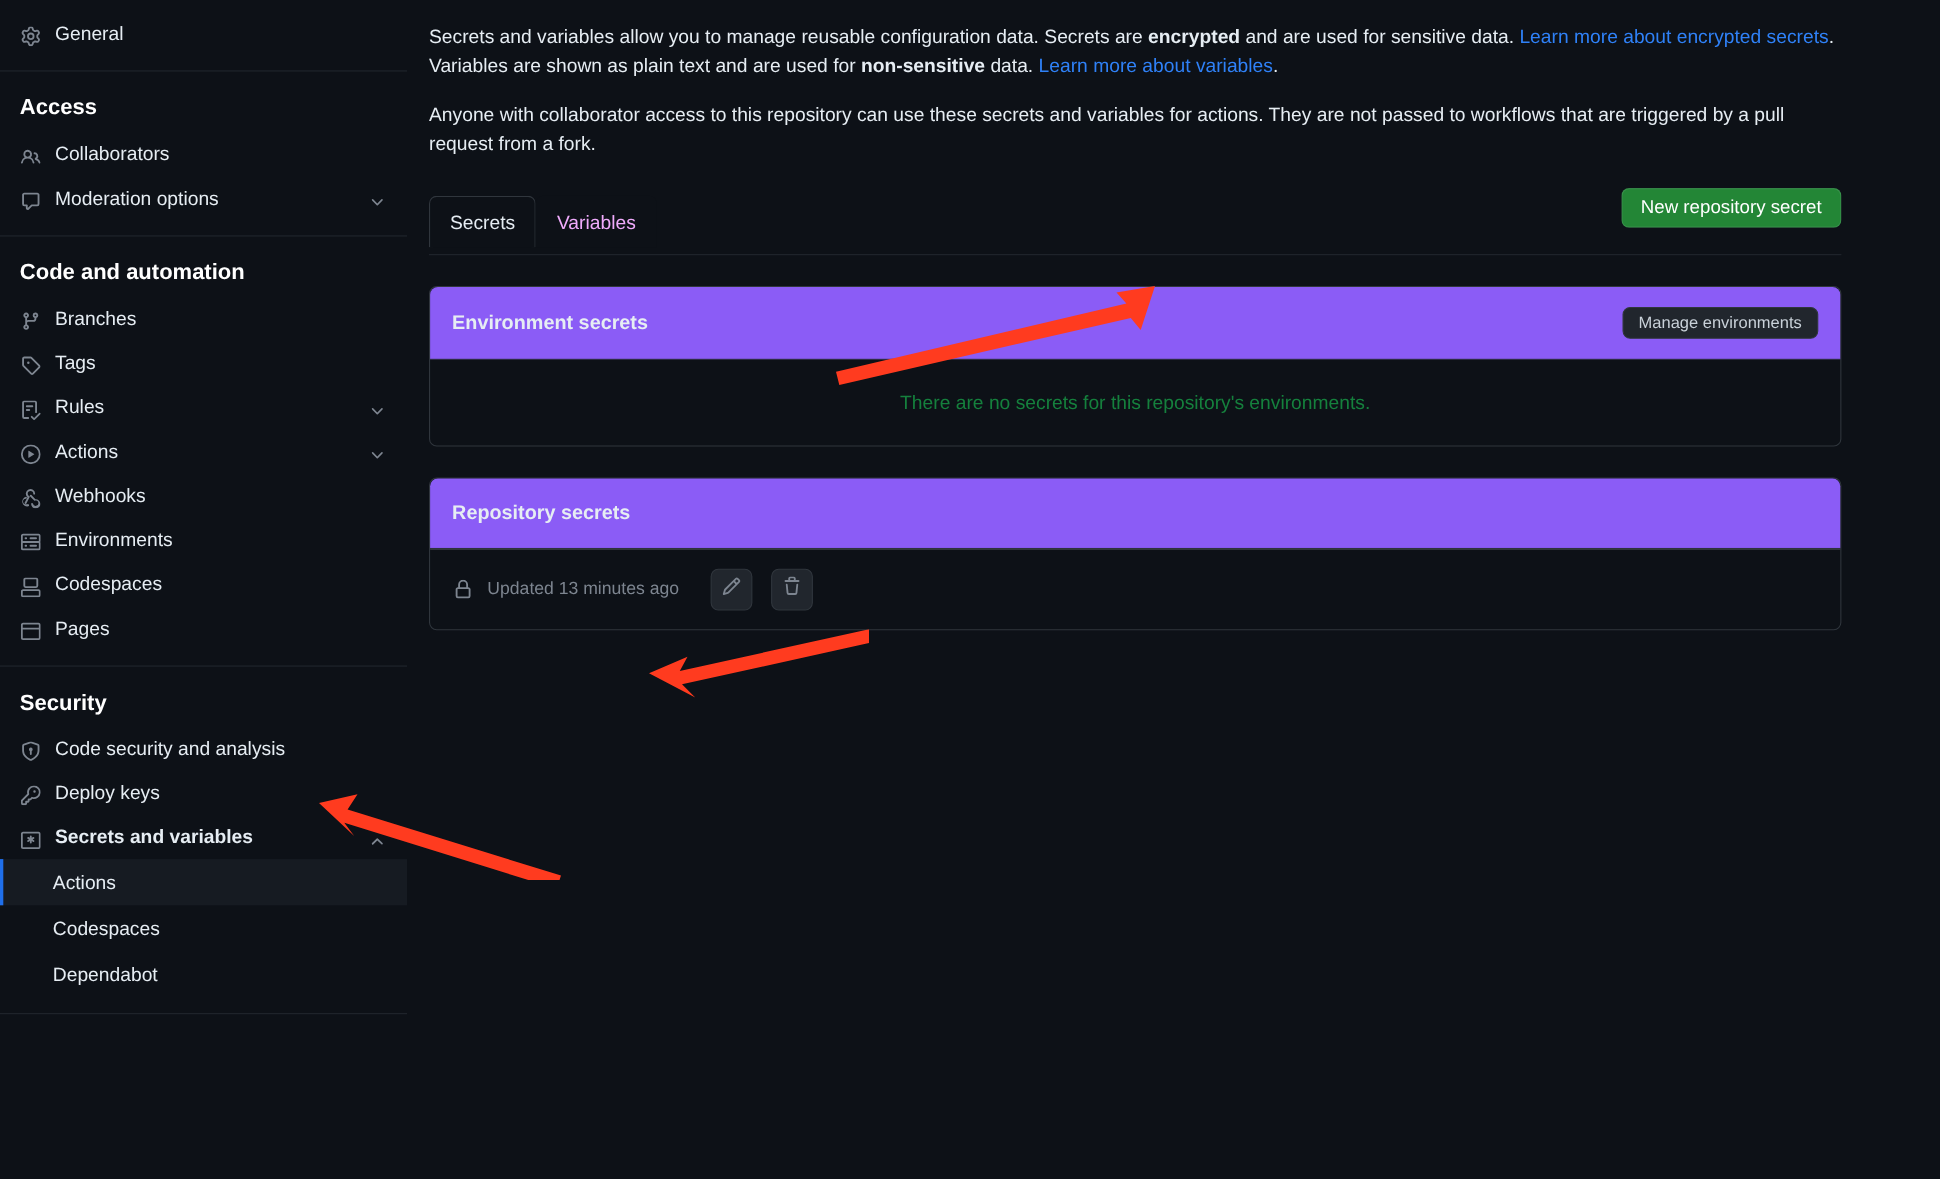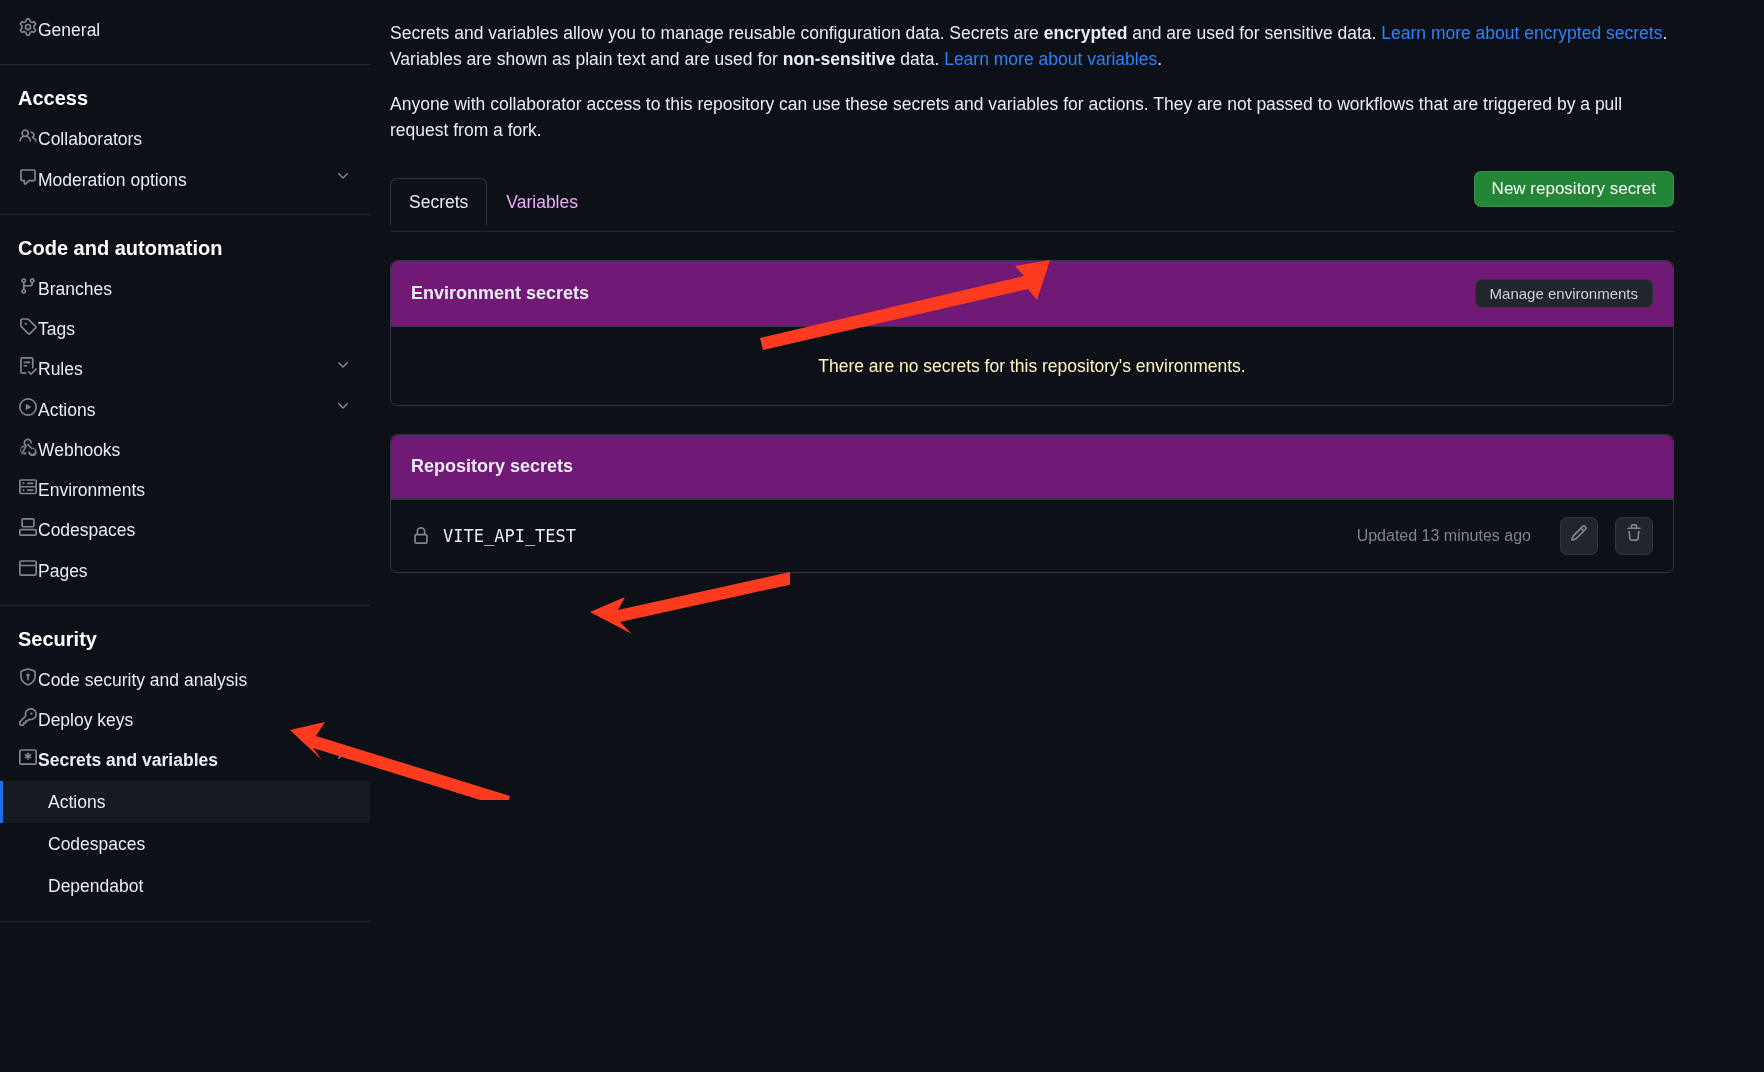--- a/index.html
+++ b/index.html
@@ -23,22 +23,23 @@
 .side-group { padding-bottom: 8px; }
 .side-divider { border-top: 1px solid #21262d; margin: 6px 0 10px 0; }
 .side-head {
   font-size: 20px;
   font-weight: 700;
   color: #ffffff;
   padding: 8px 18px 6px 18px;
 }
 .side-item {
   display: flex;
-  align-items: flex-start;
+  align-items: flex-end;
   padding: 7px 18px;
+  gap: 12px;
   cursor: pointer;
   position: relative;
 }
 .side-item .icon {
   width: 20px; height: 20px; display: flex; align-items: center; justify-content: center;
   color: #7d8590;
 }
 .side-item .label { flex: 1; }
 .side-item .chev { color: #7d8590; width: 18px; height: 18px; display:flex;align-items:center;justify-content:center;}
 .side-sub {
@@ -100,37 +101,37 @@
   border: 1px solid #30363d;
   border-radius: 7px;
   margin-bottom: 28px;
   background: #0d1117;
 }
 .box-head {
   display: flex;
   align-items: center;
   padding: 18px 20px;
   border-bottom: 1px solid #30363d;
-  background: #701a75;
+  background: #8b5cf6;
   border-radius: 7px 7px 0 0;
 }
 .box-head .title { font-weight: 600; font-size: 18px; flex:1; }
 .btn-sec {
   background: #21262d;
   color: #c9d1d9;
   border: 1px solid #30363d;
   border-radius: 7px;
   padding: 5px 14px;
   font-size: 15px;
   cursor: pointer;
 }
 .box-body-empty {
   padding: 26px;
   text-align: center;
-  color: #fef9c3;
+  color: #15803d;
 }
 .secret-row {
   display: flex;
   align-items: center;
   padding: 17px 20px;
   gap: 12px;
   border-top: 1px solid #30363d;
 }
 .secret-row .lock { color: #7d8590; width:20px;height:20px;display:flex;align-items:center;justify-content:center;}
 .secret-row .name { font-family: ui-monospace, SFMono-Regular, Menlo, monospace; font-size: 17px; flex:1;}
@@ -349,21 +350,20 @@
   <div class="box">
     <div class="box-head">
       <div class="title">Repository secrets</div>
     </div>
     <div class="secret-row">
       <span class="lock">
         <svg viewBox="0 0 16 16" width="18" height="18">
             <path d="M4 4a4 4 0 0 1 8 0v2h.25c.966 0 1.75.784 1.75 1.75v5.5A1.75 1.75 0 0 1 12.25 15h-8.5A1.75 1.75 0 0 1 2 13.25v-5.5C2 6.784 2.784 6 3.75 6H4Zm8.25 3.5h-8.5a.25.25 0 0 0-.25.25v5.5c0 .138.112.25.25.25h8.5a.25.25 0 0 0 .25-.25v-5.5a.25.25 0 0 0-.25-.25ZM10.5 6V4a2.5 2.5 0 1 0-5 0v2Z"></path>
           </svg>
       </span>
-      <span class="name">VITE_API_TEST</span>
       <span class="updated">Updated 13 minutes ago</span>
       <div class="icon-btn">
         <span>
           <svg viewBox="0 0 16 16" width="18" height="18">
               <path d="M11.013 1.427a1.75 1.75 0 0 1 2.474 0l1.086 1.086a1.75 1.75 0 0 1 0 2.474l-8.61 8.61c-.21.21-.47.364-.756.445l-3.251.93a.75.75 0 0 1-.927-.928l.929-3.25c.081-.286.235-.547.445-.758l8.61-8.61Zm.176 4.823L9.75 4.81l-6.286 6.287a.253.253 0 0 0-.064.108l-.558 1.953 1.953-.558a.253.253 0 0 0 .108-.064Zm1.238-3.763a.25.25 0 0 0-.354 0L10.811 3.75l1.439 1.44 1.263-1.263a.25.25 0 0 0 0-.354Z"></path>
             </svg>
         </span>
       </div>
       <div class="icon-btn">
         <span>

